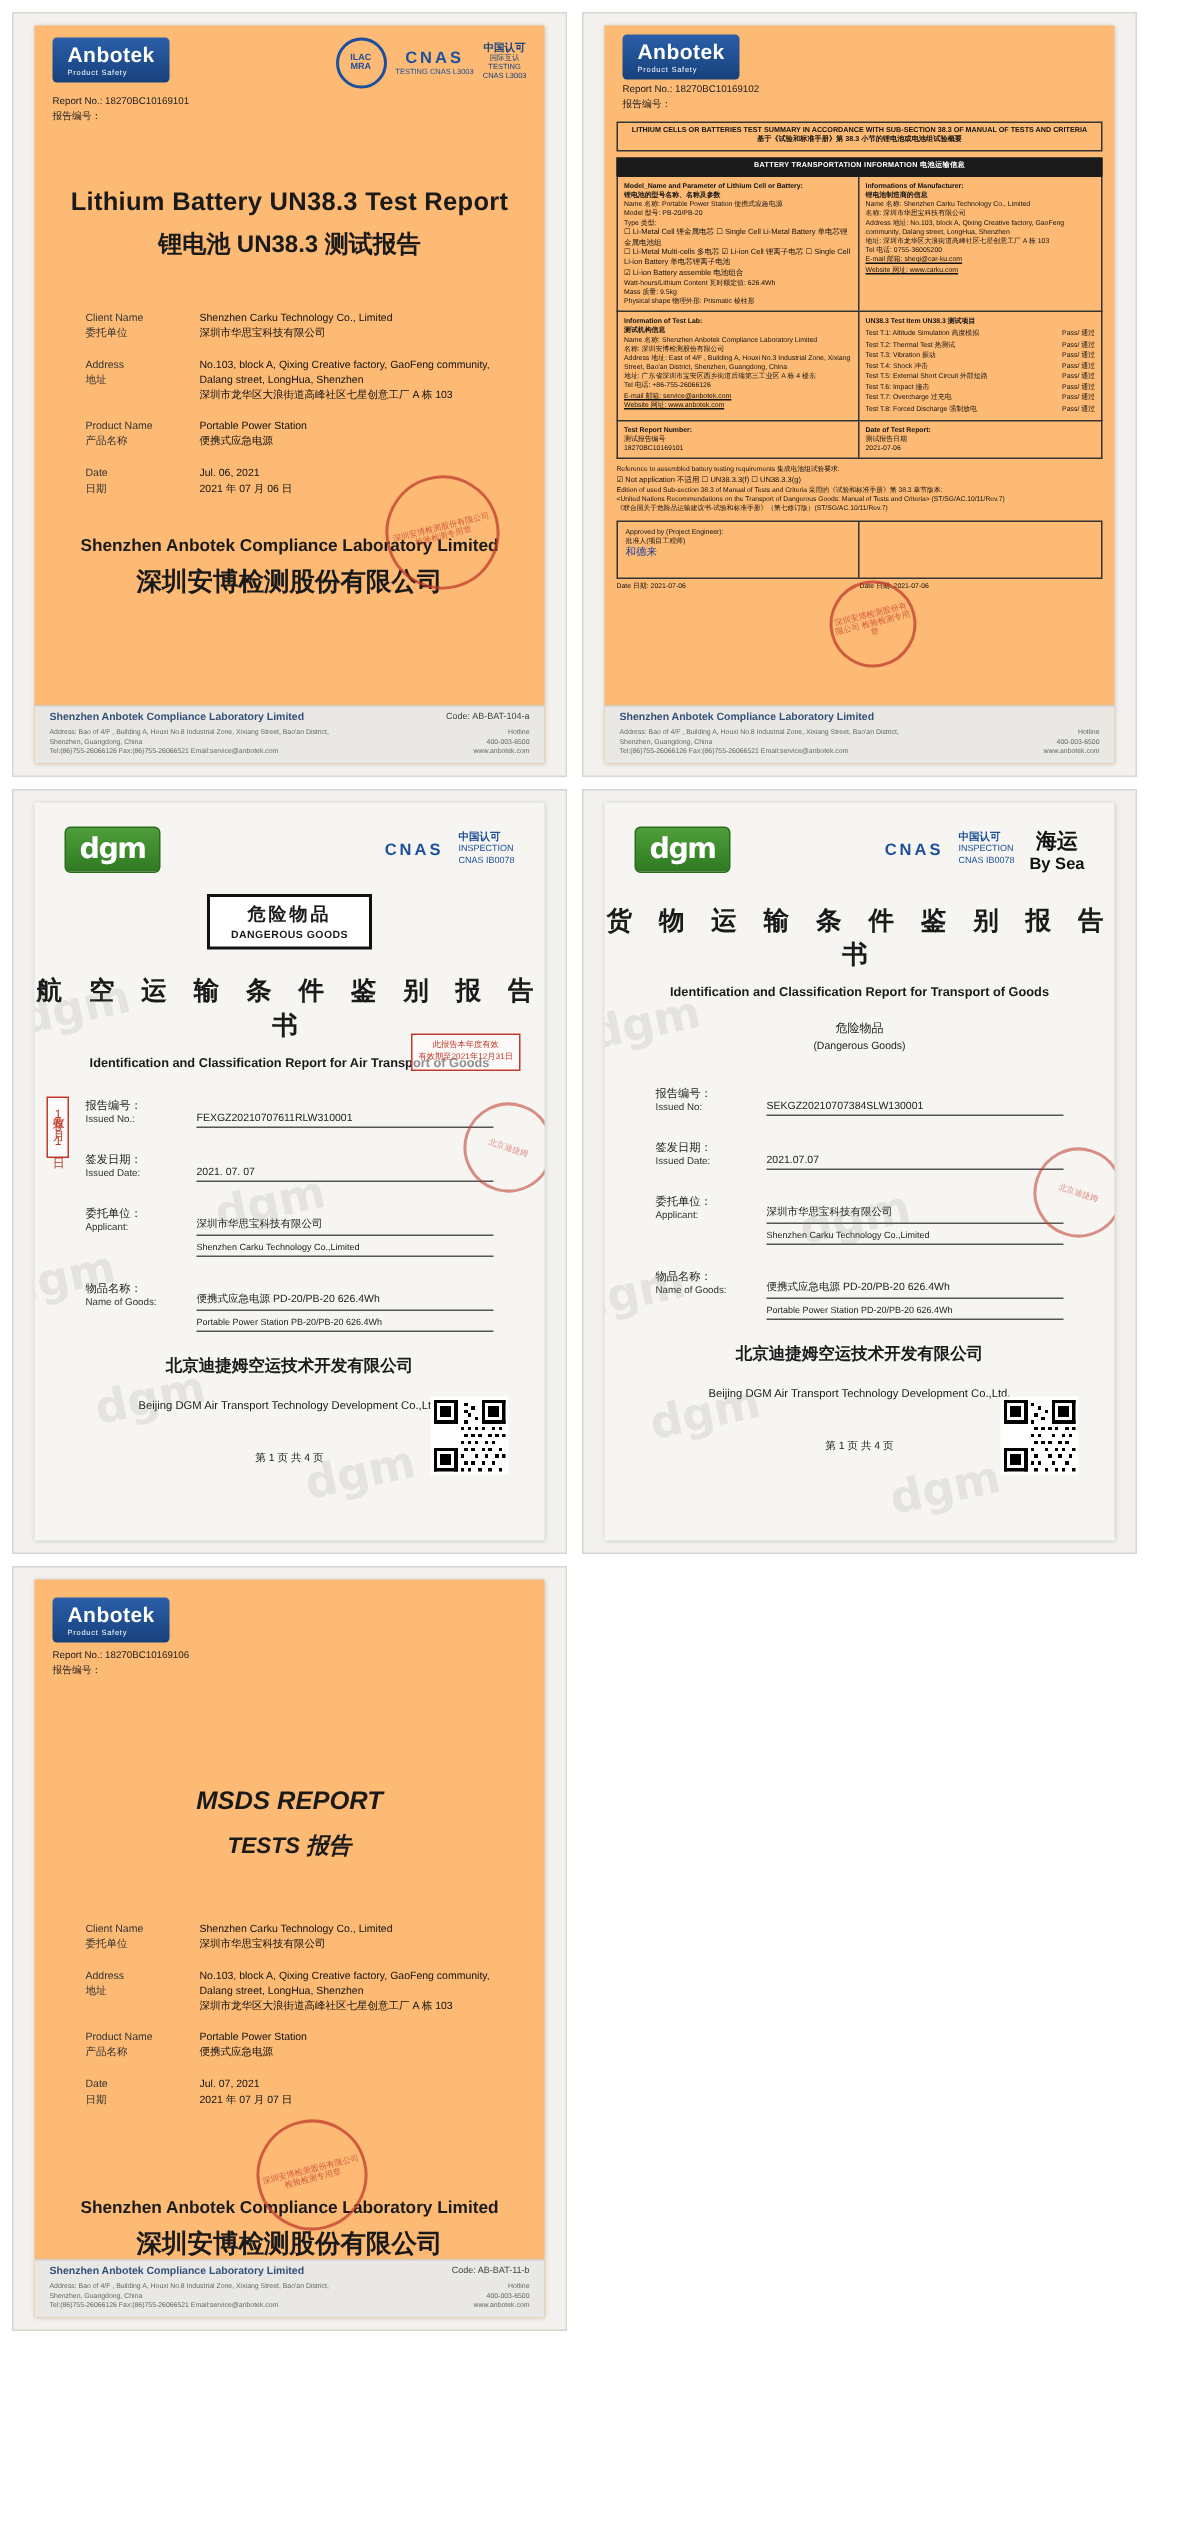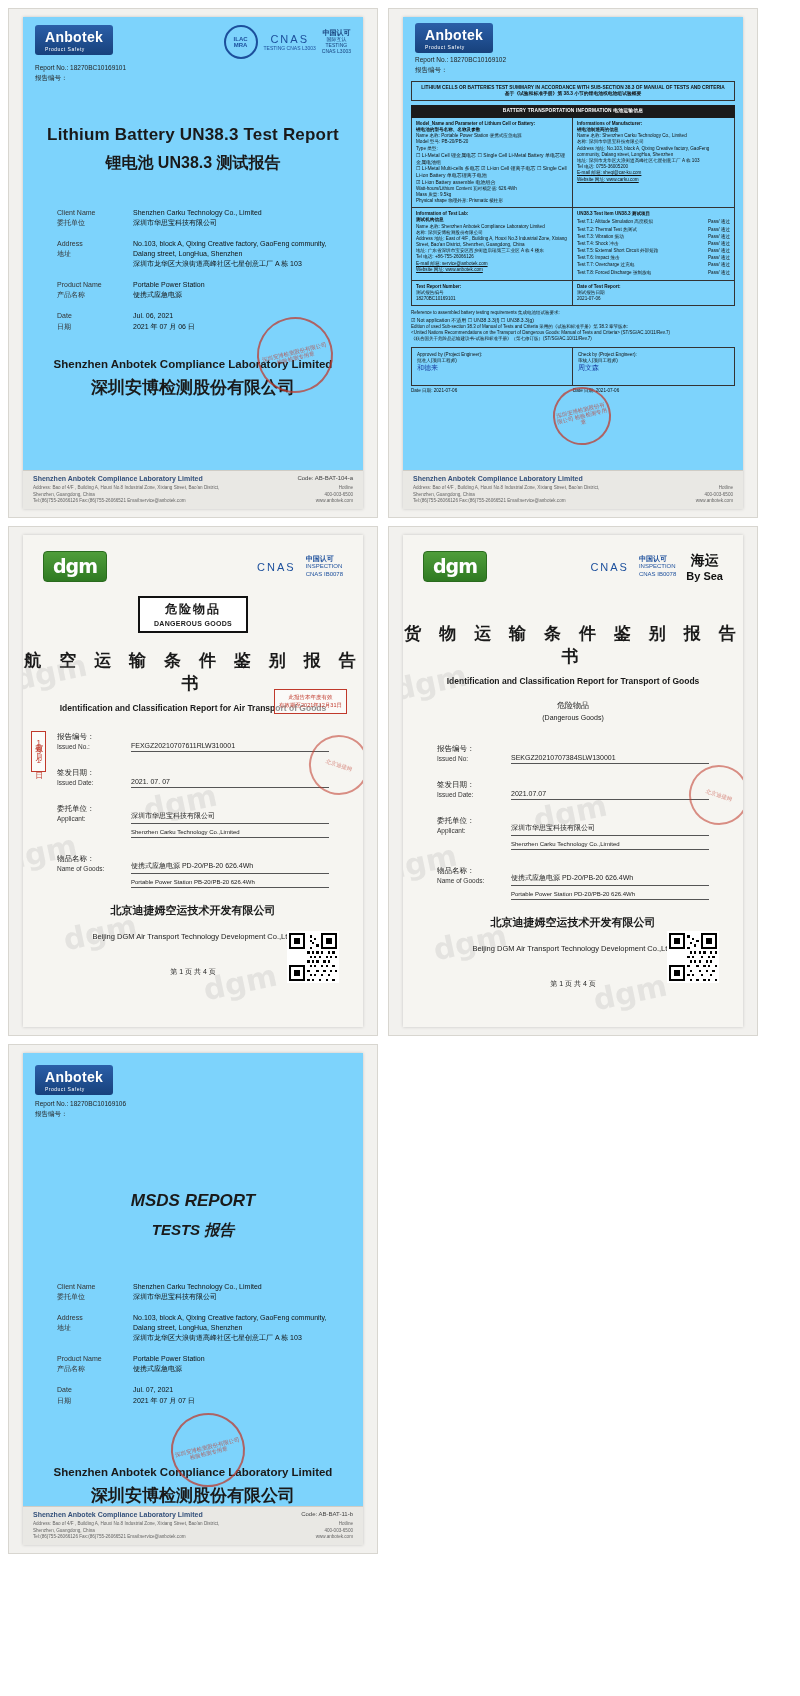--- a/index.html
+++ b/index.html
@@ -20,21 +20,21 @@
   }
   .cert {
     position: relative;
     overflow: hidden;
     background: #f2f1ee;
     border: 1px solid #d8d6d0;
   }
   .paper {
     position: absolute;
     left: 14px; right: 14px; top: 8px; bottom: 8px;
-    background: #7dd3fc;
+    background: #fdba74;
     box-shadow: 0 0 3px rgba(0,0,0,.18);
     overflow: hidden;
   }
   .empty-cell { background: #ffffff; border: none; }
 
   
   .ab-logo {
     display:inline-block;
     background: linear-gradient(#2b5fa8,#17417c);
     color:#fff;
@@ -46,21 +46,21 @@
   .ab-logo .s { font-size: 5px; display:block; margin-top:2px; letter-spacing:.5px; }
   .ab-top { padding: 8px 12px 0 12px; display:flex; justify-content:space-between; align-items:flex-start; }
   .seal-row { display:flex; gap:6px; align-items:center; }
   .circ {
     width: 34px; height: 34px; border-radius:50%;
     border:2px solid #1c4f9c; color:#1c4f9c;
     display:flex; align-items:center; justify-content:center;
     font-size:6px; text-align:center; line-height:1.05; font-weight:bold;
   }
   .cnas-box { text-align:center; color:#1c4f9c; }
-  .cnas-box .c1 { font-size:11px; font-weight:normal; letter-spacing:2px; }
+  .cnas-box .c1 { font-size:11px; font-weight:bold; letter-spacing:2px; }
   .cnas-box .c2 { font-size:5px; }
   .cma-box { text-align:center; color:#17417c; font-size:5px; line-height:1.15; }
   .cma-box .big { font-size:7px; font-weight:bold; }
 
   .report-no { padding: 4px 12px 0 12px; font-size:6.5px; line-height:1.5; color:#222; }
 
   
   .c1-title { text-align:center; margin-top:42px; }
   .c1-title .en { font-size:17px; font-weight:bold; letter-spacing:.2px; }
   .c1-title .zh { font-size:16px; font-weight:bold; margin-top:8px; }
@@ -410,25 +410,20 @@
           <div>Edition of used Sub-section 38.3 of Manual of Tests and Criteria 采用的《试验和标准手册》第 38.3 章节版本:</div>
           <div>&lt;United Nations Recommendations on the Transport of Dangerous Goods: Manual of Tests and Criteria&gt; (ST/SG/AC.10/11/Rev.7)</div>
           <div>《联合国关于危险品运输建议书-试验和标准手册》（第七修订版）(ST/SG/AC.10/11/Rev.7)</div>
         </div>
 
         <div class="sign-row">
           <div>
             <div>Approved by (Project Engineer):</div>
             <div>批准人(项目工程师)</div>
             <div class="sign-cn">和德来</div>
-          </div>
-          <div>
-            <div>Check by (Project Engineer):</div>
-            <div>审核人(项目工程师)</div>
-            <div class="sign-cn">周文森</div>
           </div>
         </div>
         <div style="display:flex;font-size:4.6px;margin-top:2px;">
           <div style="width:50%"><span>Date 日期:</span> <span>2021-07-06</span></div>
           <div style="width:50%"><span>Date 日期:</span> <span>2021-07-06</span></div>
         </div>
       </div>
 
       <div class="stamp" style="width:58px;height:58px;left:150px;bottom:64px;">
         <span>深圳安博检测股份有限公司 检验检测专用章</span>
@@ -627,21 +622,21 @@
             <div>INSPECTION</div>
             <div>CNAS IB0078</div>
           </div>
           <div class="bysea">
             <div class="zh">海运</div>
             <div class="en">By Sea</div>
           </div>
         </div>
       </div>
 
-      <div class="dgm-title-zh" style="margin-top:40px;">货 物 运 输 条 件 鉴 别 报 告 书</div>
+      <div class="dgm-title-zh" style="margin-top:20px;">货 物 运 输 条 件 鉴 别 报 告 书</div>
       <div class="dgm-title-en">Identification and Classification Report for Transport of Goods</div>
       <div class="dgm-sub-zh">危险物品</div>
       <div class="dgm-sub-en">(Dangerous Goods)</div>
 
       <div class="side-stamp" style="top:230px;">北京迪捷姆</div>
 
       <div class="dgm-rows" style="margin-top:22px;">
         <div class="drow">
           <div class="lab"><span>报告编号：</span><span class="en">Issued No:</span></div>
           <div class="val">SEKGZ20210707384SLW130001</div>

